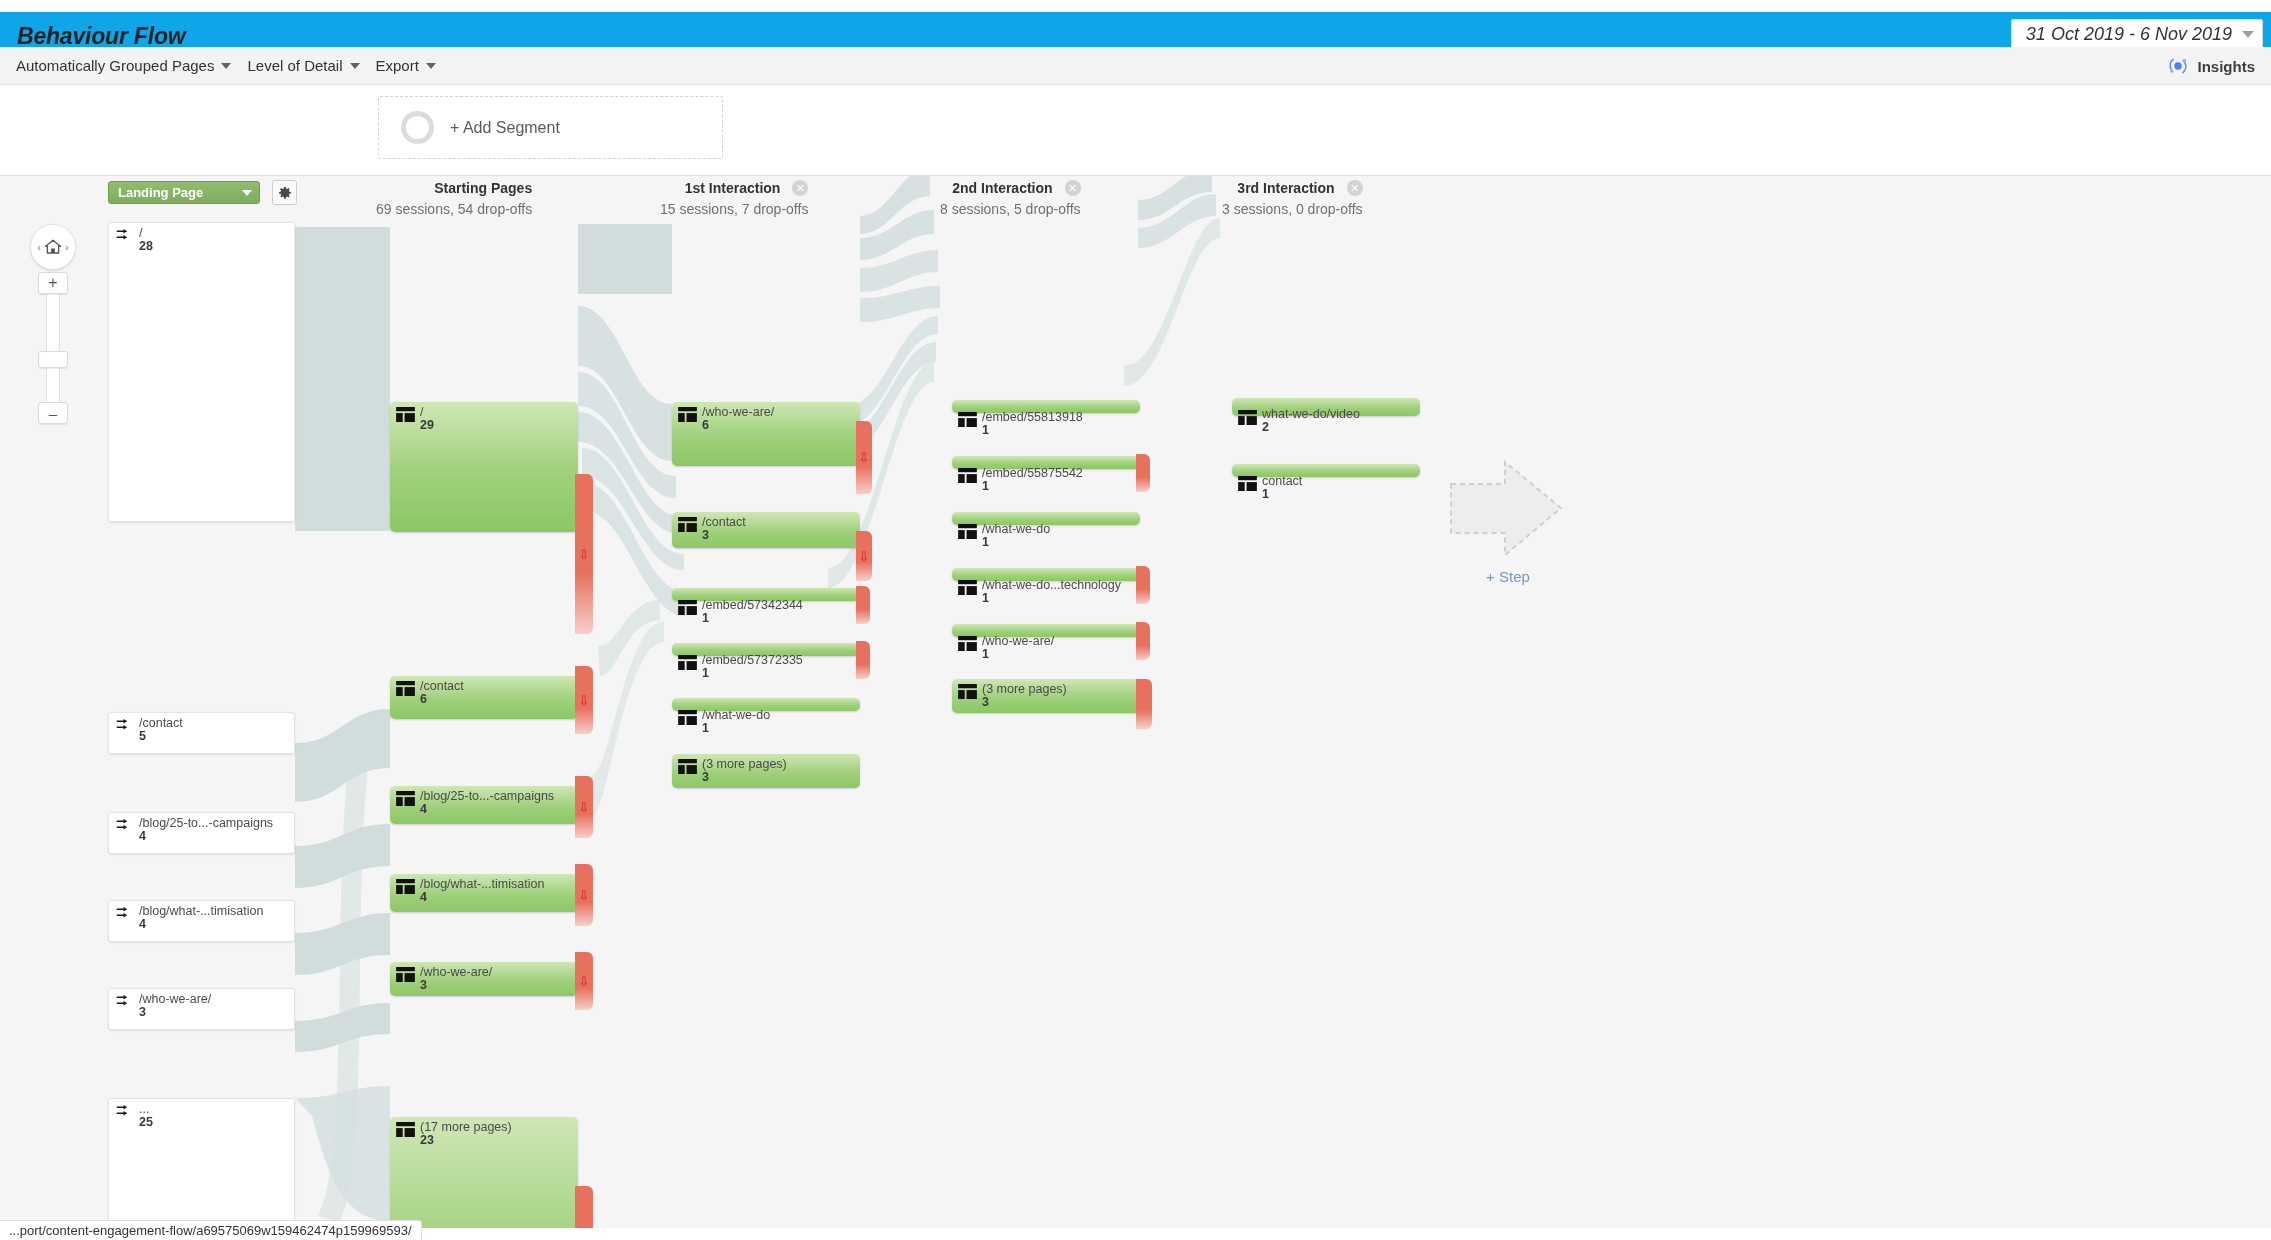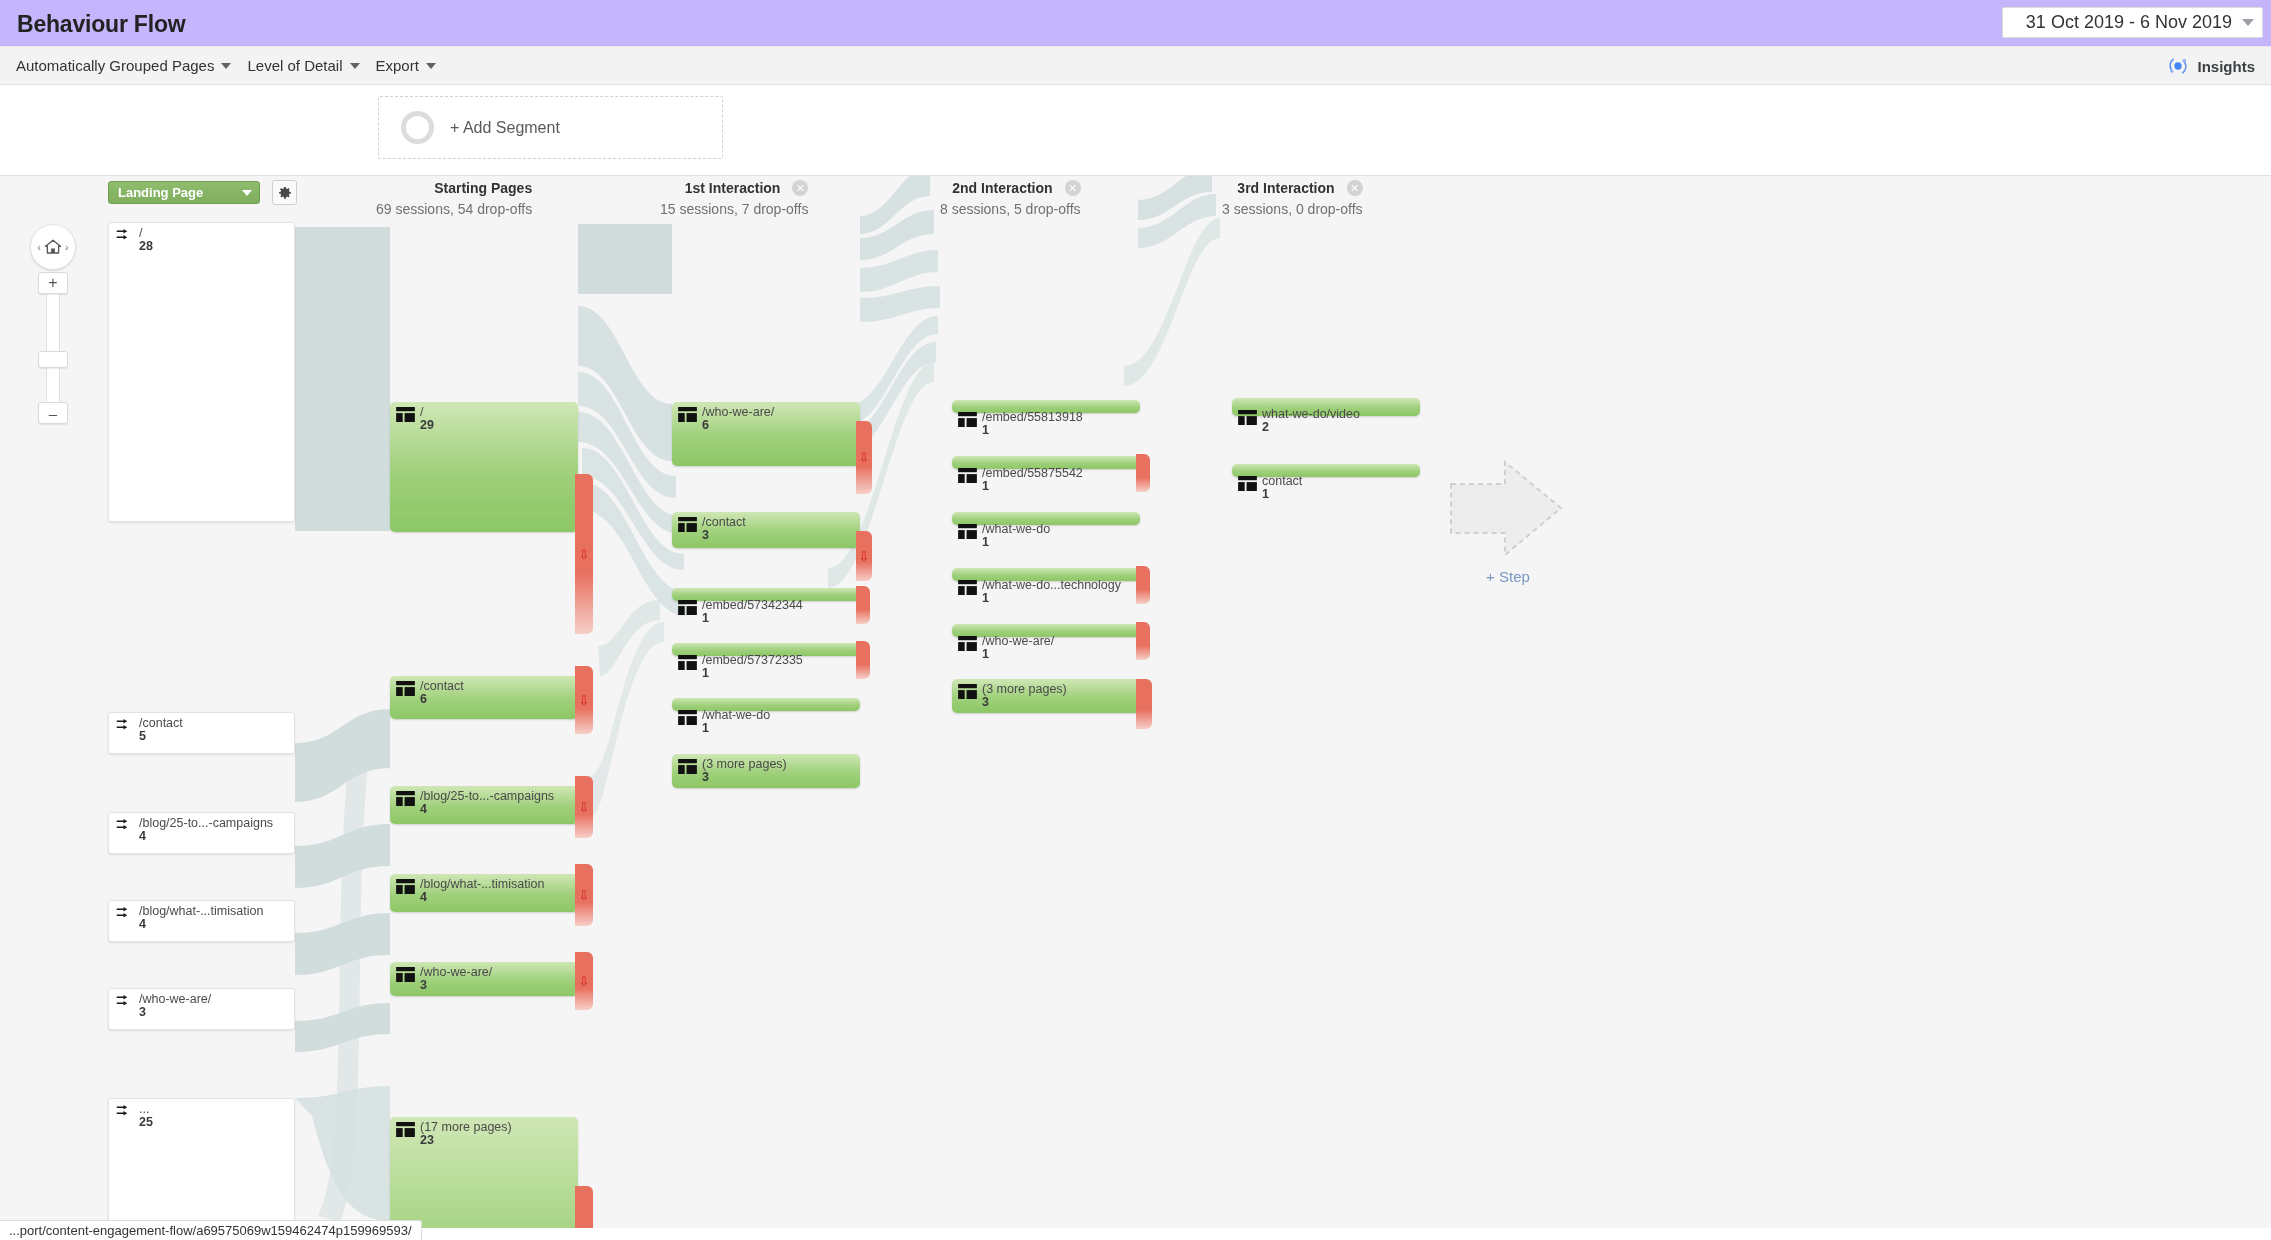--- a/index.html
+++ b/index.html
@@ -5,32 +5,32 @@
   * { box-sizing: border-box; margin: 0; padding: 0; }
   html, body {
     width: 2271px; height: 1240px;
     font-family: "Liberation Sans", sans-serif;
     background: #ffffff;
     overflow: hidden;
   }
 
   
   .titlebar {
-    position: absolute; left: 0; top: 0; width: 2271px; height: 47px;
-    background: #c4b5fd; border-bottom: 1px solid #e8e8e8;
+    position: absolute; left: 0; top: 12px; width: 2271px; height: 47px;
+    background: #0ea5e9; border-bottom: 1px solid #e8e8e8; font-style: italic;
   }
   .page-title {
     position: absolute; left: 17px; top: 11px;
     font-size: 23px; font-weight: bold; color: #222; letter-spacing: -0.2px;
   }
   .daterange {
     position: absolute; right: 8px; top: 7px;
     height: 31px; min-width: 246px;
     border: 1px solid #dcdcdc; border-radius: 2px; background: #fff;
-    display: flex; align-items: center; padding: 0 4px 0 23px; cursor: pointer; justify-content: space-between;
+    display: flex; align-items: center; padding: 0 4px 0 14px; cursor: pointer; justify-content: space-between;
   }
   .daterange .dr-text { font-size: 18px; color: #333; white-space: nowrap; }
   .dr-caret {
     margin-left: 10px; margin-right: 4px;
     width: 0; height: 0;
     border-left: 6px solid transparent; border-right: 6px solid transparent;
     border-top: 7px solid #9aa0a6;
   }
 
   

